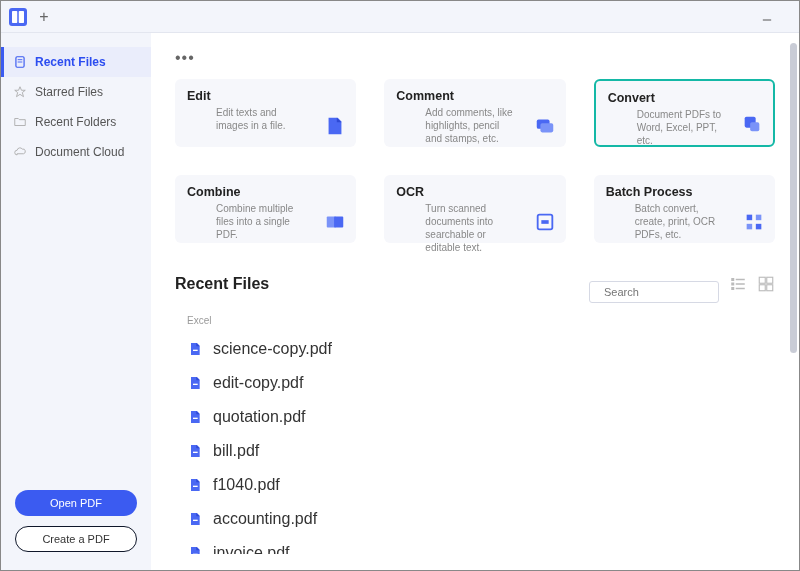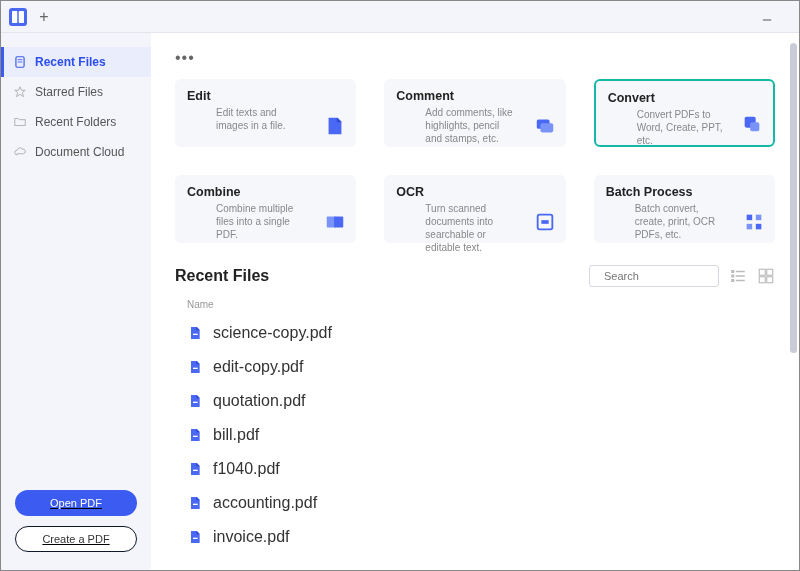--- a/index.html
+++ b/index.html
@@ -14,21 +14,21 @@
 .tb-sep { color:#ccc; }
 .win-btn { width: 20px; height: 20px; display:flex; align-items:center; justify-content:center; cursor:pointer; color:#444; }
 
 .body-row { display: flex; height: calc(100% - 32px); }
 .sidebar { width: 150px; background: #f3f5fb; display: flex; flex-direction: column; padding-top: 14px; }
 .side-item { display:flex; align-items:center; gap:8px; padding: 8px 12px; font-size: 12px; color:#555; cursor:pointer; }
 .side-item.active { background:#eaedfb; color:#2c4df0; font-weight:600; border-left:3px solid #3b5bf1; padding-left:9px;}
 .side-ico { width:14px; height:14px; display:inline-block; }
 .side-ico svg { width:14px; height:14px; }
 .side-spacer { flex:1; }
-.side-btns { display:flex; flex-direction:column; gap:10px; padding: 0 14px 18px; text-decoration: underline; }
+.side-btns { display:flex; flex-direction:column; gap:10px; padding: 0 14px 18px; }
 .btn { height: 26px; border-radius: 14px; font-size: 11px; display:flex; align-items:center; justify-content:center; cursor:pointer; }
 .btn-primary { background:#3b5bf1; color:#fff; }
 .btn-outline { background:#fff; border:1px solid #0f172a; color:#333; }
 
 .main { flex:1; background:#fff; padding: 16px 24px 16px 24px; overflow:hidden; position:relative; }
 .main-inner { height:100%; overflow:hidden; }
 .qt-head { display:flex; justify-content:space-between; align-items:center; margin-bottom: 12px; }
 .qt-title { font-size: 18px; font-weight:700; color:#222; }
 .more { font-size:16px; color:#666; cursor:pointer; letter-spacing:1px;}
 
@@ -36,21 +36,21 @@
 .tool-card { background:#f6f7fb; border-radius:6px; padding:10px 12px; height:68px; position:relative; cursor:pointer; }
 .tool-card.highlight { border:2px solid #14b8a6; }
 .tool-name { font-size:12.5px; font-weight:700; color:#222; margin-bottom:3px; }
 .tool-desc { font-size:10px; color:#888; line-height:1.3; padding-right:36px;margin-left:29px;}
 .tool-ico { position:absolute; right:10px; bottom:10px; width:22px; height:22px; }
 .tool-ico svg { width:22px; height:22px; }
 
 .rf-head { display:flex; justify-content:space-between; align-items:center; margin-bottom:8px;}
 .rf-title { font-size:16px; font-weight:700; color:#222; }
 .rf-ctrls { display:flex; align-items:center; gap:10px; }
-.search-box { display:flex; align-items:center; gap:6px; border:1px solid #d6d9e4; border-radius:3px; padding:9px 8px; width:130px; height:22px;}
+.search-box { display:flex; align-items:center; gap:6px; border:1px solid #d6d9e4; border-radius:3px; padding:9px 8px; width:130px; height:22px;margin-top:16px;}
 .search-box input { border:none; outline:none; font-size:11px; flex:1; background:transparent; color:#888;}
 .view-ico { width:18px; height:18px; color:#999; cursor:pointer;}
 .view-ico svg { width:18px; height:18px; }
 
 .name-hdr { font-size:10px; color:#999; padding:4px 0 6px 12px;}
 .file-list { display:flex; flex-direction:column; }
 .file-row { display:flex; align-items:center; gap:10px; padding:8px 0 8px 12px; cursor:pointer; }
 .file-ico { width:16px; height:16px; }
 .file-ico svg { width:16px; height:16px; }
 .file-name { font-size:16px; color:#333; }
@@ -149,21 +149,21 @@
           <div class="tool-card">
             <div class="tool-name">Comment</div>
             <div class="tool-desc">Add comments, like highlights, pencil and stamps, etc.</div>
             <div class="tool-ico"><svg viewBox="0 0 24 24">
                 <rect x="3" y="5" width="14" height="10" rx="2" fill="#4a68f3"></rect>
                 <rect x="7" y="9" width="14" height="10" rx="2" fill="#7a93f8"></rect>
               </svg></div>
           </div>
           <div class="tool-card highlight">
             <div class="tool-name">Convert</div>
-            <div class="tool-desc">Convert PDFs to Word, Create, PPT, etc.</div>
+            <div class="tool-desc">Document PDFs to Word, Excel, PPT, etc.</div>
             <div class="tool-ico"><svg viewBox="0 0 24 24">
                 <rect x="4" y="4" width="12" height="12" rx="2" fill="#4a68f3"></rect>
                 <rect x="10" y="10" width="10" height="10" rx="2" fill="#7a93f8"></rect>
               </svg></div>
           </div>
           <div class="tool-card">
             <div class="tool-name">Combine</div>
             <div class="tool-desc">Combine multiple files into a single PDF.</div>
             <div class="tool-ico"><svg viewBox="0 0 24 24">
                 <rect x="3" y="6" width="10" height="12" rx="1" fill="#7a93f8"></rect>
@@ -209,21 +209,21 @@
                 <rect x="9" y="17" width="12" height="2" fill="#bbb"></rect>
               </svg></span>
           <span class="view-ico"><svg viewBox="0 0 24 24">
                 <rect x="3" y="3" width="8" height="8" fill="none" stroke="#bbb" stroke-width="1.5"></rect>
                 <rect x="13" y="3" width="8" height="8" fill="none" stroke="#bbb" stroke-width="1.5"></rect>
                 <rect x="3" y="13" width="8" height="8" fill="none" stroke="#bbb" stroke-width="1.5"></rect>
                 <rect x="13" y="13" width="8" height="8" fill="none" stroke="#bbb" stroke-width="1.5"></rect>
               </svg></span>
         </div>
       </div>
-      <div class="name-hdr">Name</div>
+      <div class="name-hdr">Excel</div>
       <div class="file-list" id="file-list">
           <div class="file-row">
             <span class="file-ico"><svg viewBox="0 0 24 24">
                 <path d="M6 3h9l4 4v14H6z" fill="#4a68f3"></path>
                 <path d="M14 3v5h5" fill="#2e49d4"></path>
                 <rect x="9" y="13" width="7" height="2" fill="#fff"></rect>
               </svg></span>
             <span class="file-name">science-copy.pdf</span>
           </div>
           <div class="file-row">

